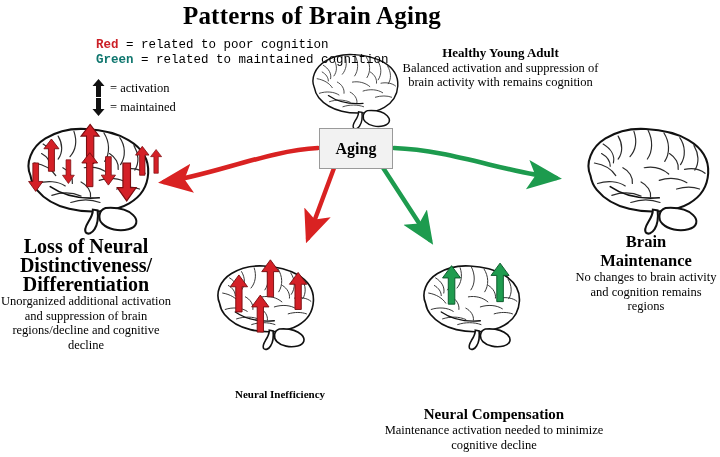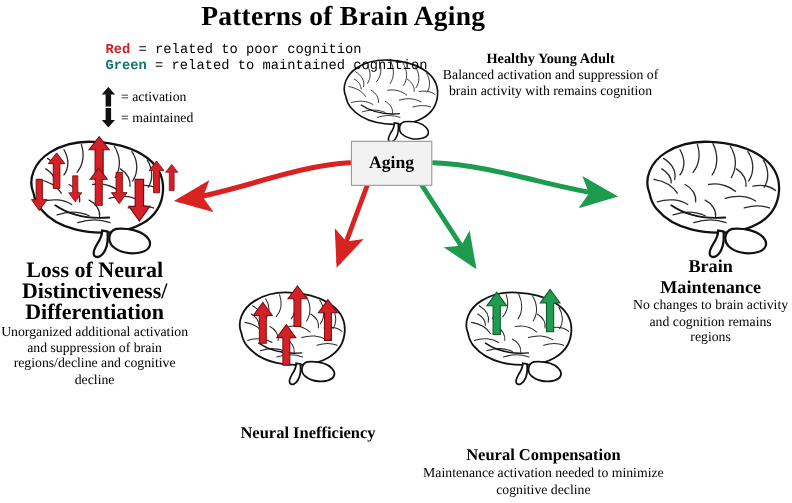--- a/index.html
+++ b/index.html
@@ -33,21 +33,21 @@
   #hya{left:398px;top:46px;width:205px;font-size:12.5px;line-height:14.5px;}
   #hya .cap-title{font-size:13px;}
 
   #lnd{left:0px;top:237px;width:172px;font-size:12.5px;line-height:14.6px;}
   #lnd .cap-title{font-size:20px;line-height:19px;}
 
   #bm{left:572px;top:232px;width:148px;font-size:12.5px;line-height:14.6px;}
   #bm .cap-title{font-size:16.5px;line-height:19px;}
 
   #ninef{left:176px;top:385px;width:208px;font-size:12.5px;line-height:14.6px;}
-  #ninef .cap-title{font-size:15px;line-height:18px;text-align:center;}
+  #ninef .cap-title{font-size:11px;line-height:18px;text-align:center;}
 
   #ncomp{left:383px;top:385px;width:222px;font-size:12.5px;line-height:14.6px;}
   #ncomp .cap-title{font-size:15px;line-height:18px;margin-top:20px;}
 
   
   #aging-box{
     left:319px;top:128px;width:74px;height:41px;
     background:#f2f2f2;border:1.6px solid #9a9a9a;
     display:flex;align-items:center;justify-content:center;
     font-size:16px;font-weight:bold;

